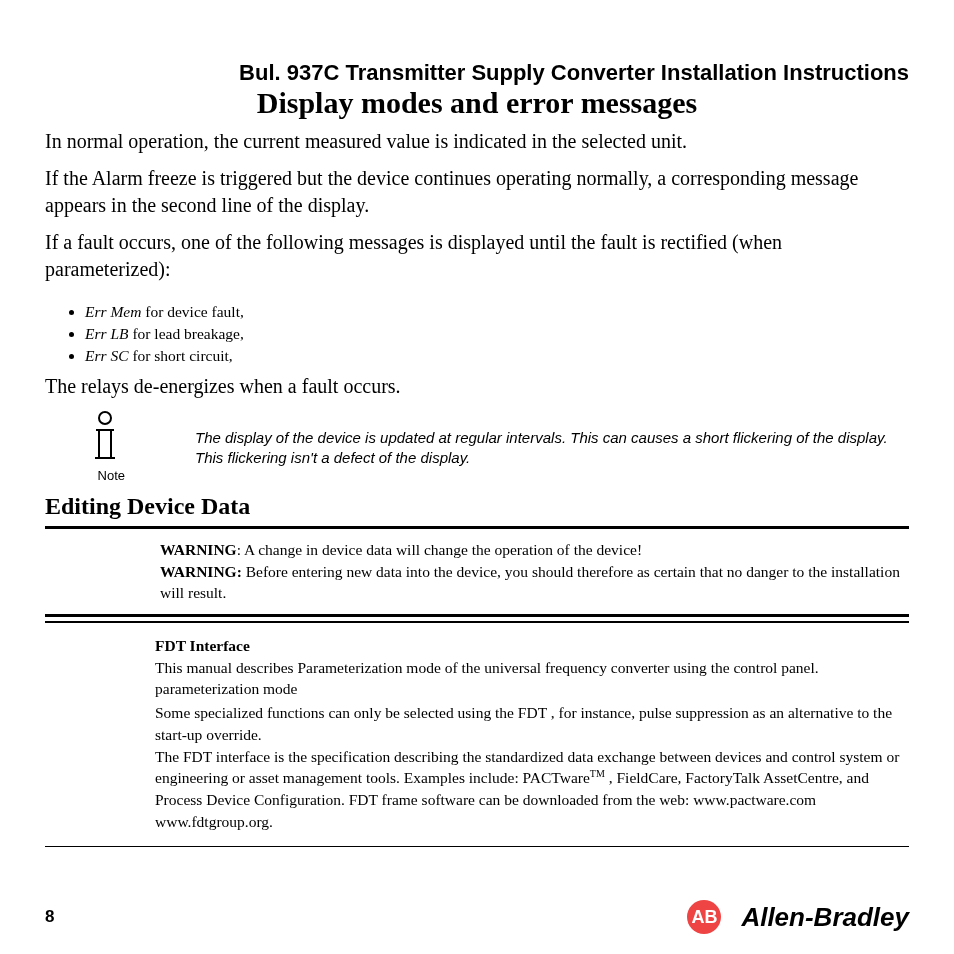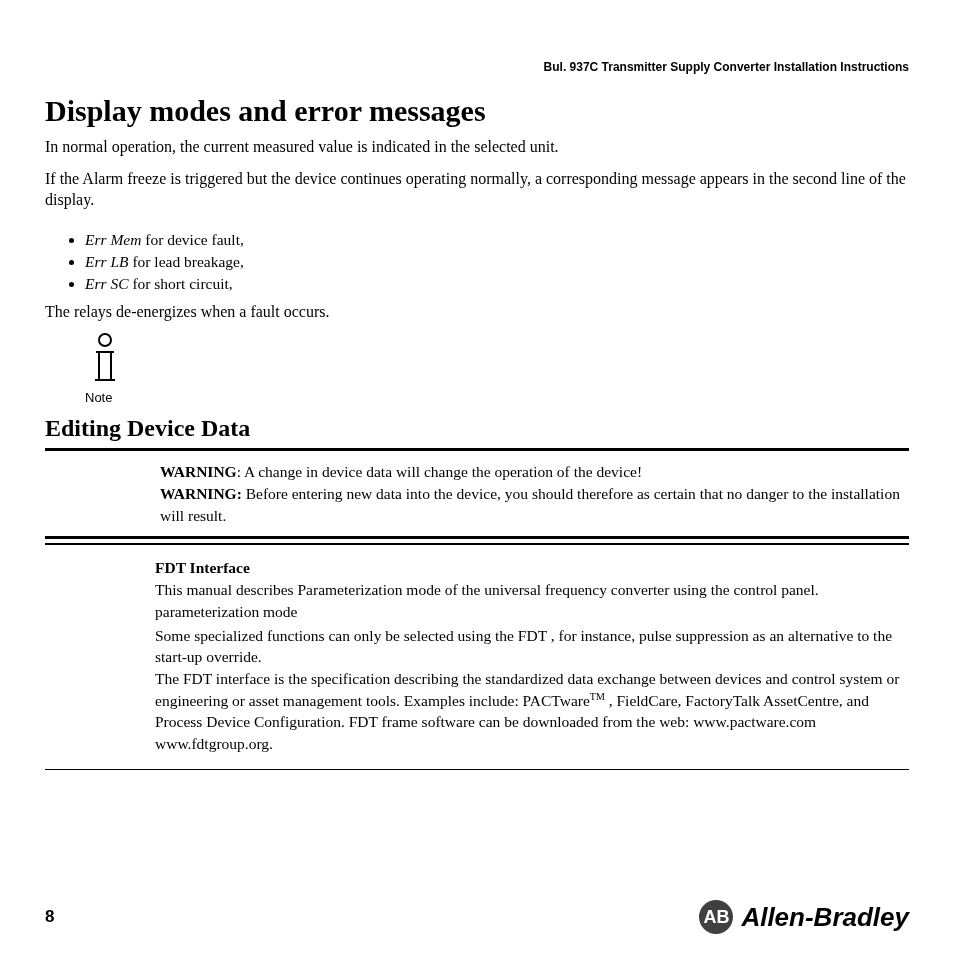--- a/index.html
+++ b/index.html
@@ -12,52 +12,52 @@
     height: 954px;
     position: relative;
     box-sizing: border-box;
   }
   .page {
     padding: 60px 45px 40px 45px;
   }
   .header-title {
     font-family: Arial, Helvetica, sans-serif;
     font-weight: bold;
-    font-size: 12px;
+    font-size: 22px;
     text-align: right;
-    margin-bottom: 20px;
   }
   .h1 {
     font-family: Georgia, serif;
     font-size: 30px;
     font-weight: bold;
     margin: 0 0 8px 0;
+    text-align: center;
   }
   .para {
-    font-size: 16px;
+    font-size: 20px;
     line-height: 1.35;
     margin: 6px 0 10px 0;
   }
   ul.errlist {
     margin: 20px 0 8px 40px;
     padding: 0;
   }
   ul.errlist li {
     font-size: 15.5px;
     margin: 4px 0;
   }
   .ital { font-style: italic; }
   .note-block {
     display: flex;
     align-items: flex-start;
     margin: 6px 0 10px 40px;
   }
   .note-icon {
     width: 40px;
-    text-align: left;
+    text-align: right;
     flex-shrink: 0;
   }
   .note-icon svg { display: block; margin: 0 auto; }
   .note-label {
     font-family: Arial, Helvetica, sans-serif;
     font-size: 13px;
     margin-top: 2px;
   }
   .note-text {
     font-family: Arial, Helvetica, sans-serif;
@@ -109,67 +109,69 @@
     align-items: center;
     font-family: Arial, Helvetica, sans-serif;
     font-style: italic;
     font-weight: bold;
     font-size: 26px;
   }
   .brand-logo {
     width: 34px;
     height: 34px;
     border-radius: 50%;
-    background: #404040;
+    background: #ef4444;
     color: #fff;
     display: flex;
     align-items: center;
     justify-content: center;
     font-style: normal;
     font-size: 18px;
-    margin-right: 8px;
+    margin-right: 20px;
     font-weight: bold;
     text-align: center;
   }
   .tm { font-size: 10px; vertical-align: super; }
   .content-area { padding-left: 0; }
   .h2-wrap { padding-left: 25px; }
 </style>
 </head>
 <body>
 
 <div class="page">
 
   <div class="header-title">Bul. 937C Transmitter Supply Converter Installation Instructions</div>
 
   <div class="h1">Display modes and error messages</div>
 
   <div class="content-area">
     <p class="para">In normal operation, the current measured value is indicated in the selected unit.</p>
     <p class="para">If the Alarm freeze is triggered but the device continues operating normally, a corresponding message appears in the second line of the display.</p>
+    <p class="para">If a fault occurs, one of the following messages is displayed until the fault is rectified (when parameterized):</p>
 
     <ul class="errlist">
       <li><span class="ital">Err Mem</span><span> for device fault,</span></li>
       <li><span class="ital">Err LB</span><span> for lead breakage,</span></li>
       <li><span class="ital">Err SC</span><span> for short circuit,</span></li>
     </ul>
 
     <p class="para">The relays de-energizes when a fault occurs.</p>
 
     <div class="note-block">
       <div class="note-icon">
         <svg width="26" height="56" viewBox="0 0 26 56">
           <circle cx="13" cy="8" r="6" fill="none" stroke="#000" stroke-width="2"></circle>
           <line x1="4" y1="20" x2="22" y2="20" stroke="#000" stroke-width="2"></line>
           <line x1="7" y1="20" x2="7" y2="48" stroke="#000" stroke-width="2"></line>
           <line x1="19" y1="20" x2="19" y2="48" stroke="#000" stroke-width="2"></line>
           <line x1="3" y1="48" x2="23" y2="48" stroke="#000" stroke-width="2"></line>
         </svg>
         <div class="note-label">Note</div>
       </div>
+      <div class="note-text">The display of the device is updated at regular intervals. This can causes a short flickering of the display. This flickering isn't a defect of the display.</div>
     </div>
 
     <div class="h2-wrap">
       <div class="h2">Editing Device Data</div>
     </div>
 
     <hr class="rule-thick">
     <div class="warn-block">
       <div><span class="bold">WARNING</span><span>: A change in device data will change the operation of the device!</span></div>
       <div><span class="bold">WARNING:</span><span> Before entering new data into the device, you should therefore as certain that no danger to the installation will result.</span></div>

